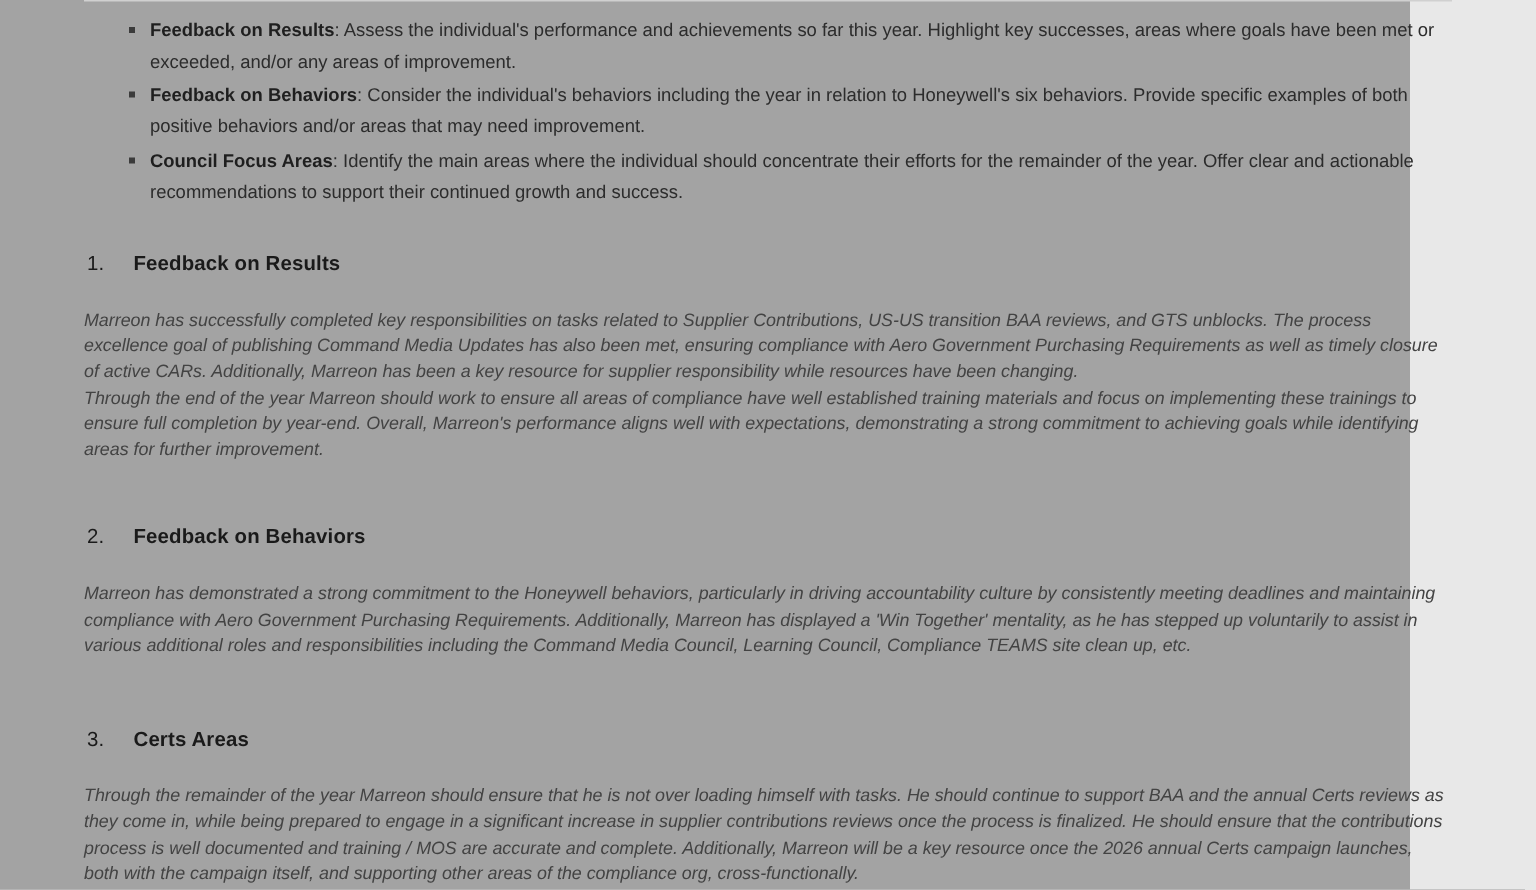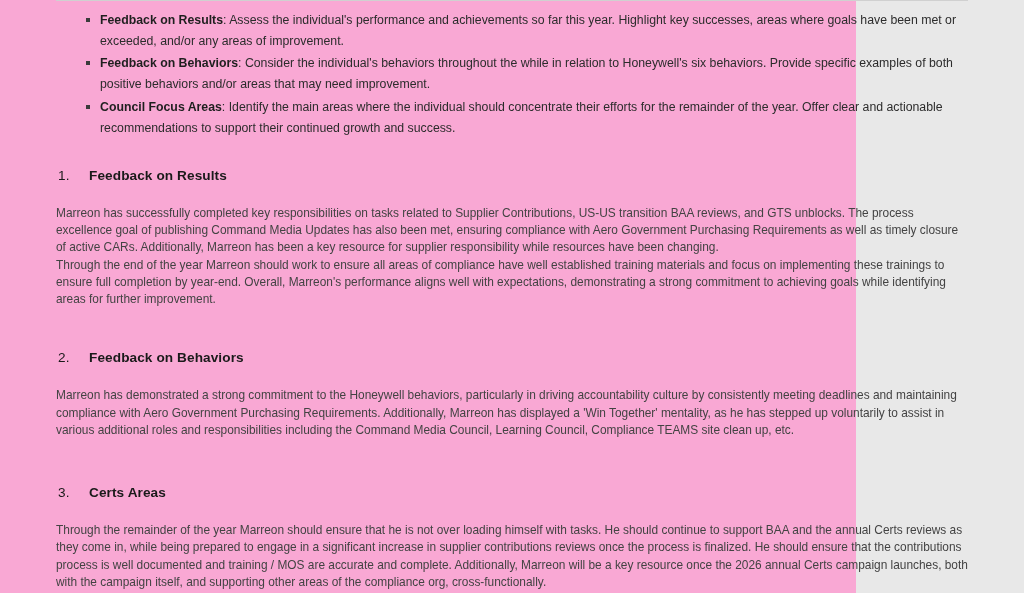--- a/index.html
+++ b/index.html
@@ -8,23 +8,23 @@
   }
   body {
     width: 1024px;
     height: 593px;
     background: #e8e8e8;
     font-family: "Liberation Sans", sans-serif;
     overflow: hidden;
   }
   .page {
     position: relative;
-    width: 856px;
+    width: 940px;
     height: 593px;
-    background: #f9a8d4;
+    background: #a3a3a3;
     box-sizing: border-box;
   }
   .top-rule {
     position: absolute;
     left: 56px;
     top: 0;
     width: 912px;
     height: 1px;
     background: #d0d0d0;
   }
@@ -84,20 +84,21 @@
     padding-left: 3px;
   }
   .sec-body {
     font-size: 11.9px;
     line-height: 1.45;
     color: #434343;
     margin-top: 0;
   }
   .sec-body p {
     margin: 0;
+    font-style: italic;
   }
   .spacer-1 { height: 28px; }
   .spacer-2 { height: 22px; }
   .spacer-3 { height: 42px; }
   .spacer-4 { height: 46px; }
 </style>
 </head>
 <body>
 
 <div class="page">
@@ -105,21 +106,21 @@
 
   <div class="content">
 
     <ul class="intro-list">
       <li>
         <span class="sq"></span>
         <span class="lead">Feedback on Results</span><span>: Assess the individual's performance and achievements so far this year. Highlight key successes, areas where goals have been met or exceeded, and/or any areas of improvement.</span>
       </li>
       <li>
         <span class="sq"></span>
-        <span class="lead">Feedback on Behaviors</span><span>: Consider the individual's behaviors throughout the while in relation to Honeywell's six behaviors. Provide specific examples of both positive behaviors and/or areas that may need improvement.</span>
+        <span class="lead">Feedback on Behaviors</span><span>: Consider the individual's behaviors including the year in relation to Honeywell's six behaviors. Provide specific examples of both positive behaviors and/or areas that may need improvement.</span>
       </li>
       <li>
         <span class="sq"></span>
         <span class="lead">Council Focus Areas</span><span>: Identify the main areas where the individual should concentrate their efforts for the remainder of the year. Offer clear and actionable recommendations to support their continued growth and success.</span>
       </li>
     </ul>
 
     <div class="spacer-1"></div>
 
     <div class="section">

